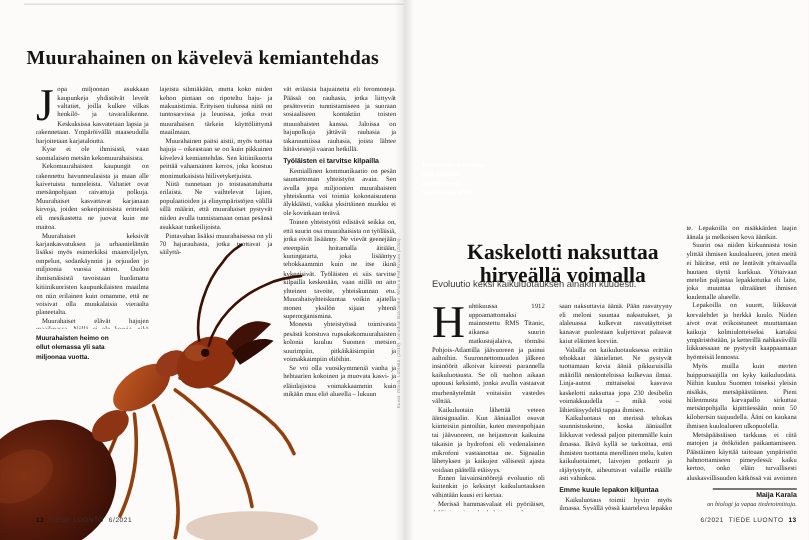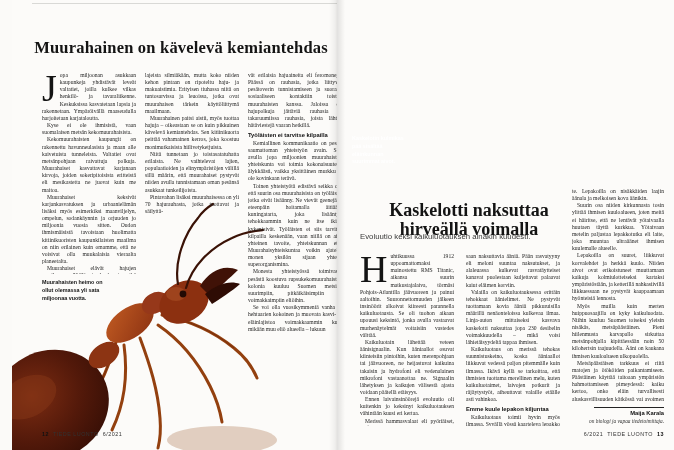--- a/index.html
+++ b/index.html
@@ -1,19 +1,19 @@
 <!DOCTYPE html>
 <html><head>
 <meta charset="utf-8">
 <style>
   html,body{margin:0;padding:0;background:#e9e9e9;}
   .spread{position:relative;width:674px;height:450px;background:#fbfaf8;overflow:hidden;
           font-family:"Liberation Serif",serif;}
   .page{position:absolute;top:0;height:450px;width:337px;background:#fcfbf9;}
-  .page.left{left:12px;} .page.right{left:337px;}
+  .page.left{left:0;} .page.right{left:337px;}
   .top-rule{position:absolute;left:20px;top:3px;width:316px;height:1px;background:#d9d9d6;}
   .headline{position:absolute;left:18px;top:27px;width:302px;text-align:center;
             font-weight:bold;font-size:16.5px;color:#141414;letter-spacing:.2px;}
   .standfirst{position:absolute;left:18px;top:53px;width:302px;text-align:center;
               font-family:"Liberation Sans",sans-serif;font-size:8px;color:#3a3a3a;}
   .col{position:absolute;font-size:5.6px;line-height:1.28;text-align:justify;
        color:#1f1f1f;overflow:hidden;}
   .col p{margin:0;}
   .col p + p{text-indent:5px;}
   .col p.subhead{font-family:"Liberation Sans",sans-serif;font-weight:bold;font-size:5.8px;

